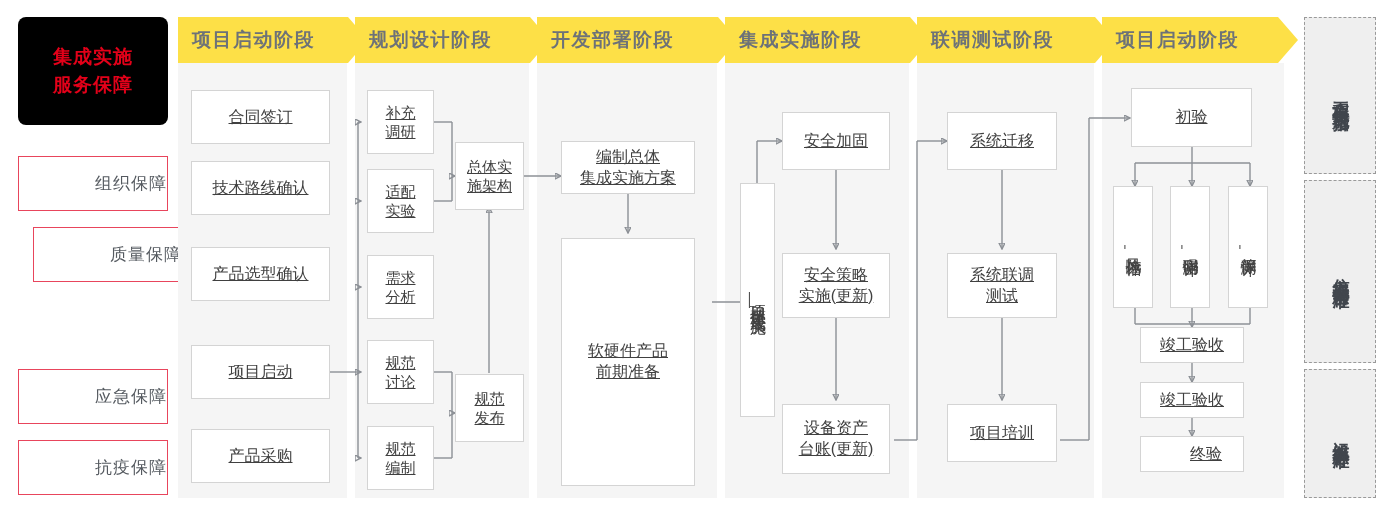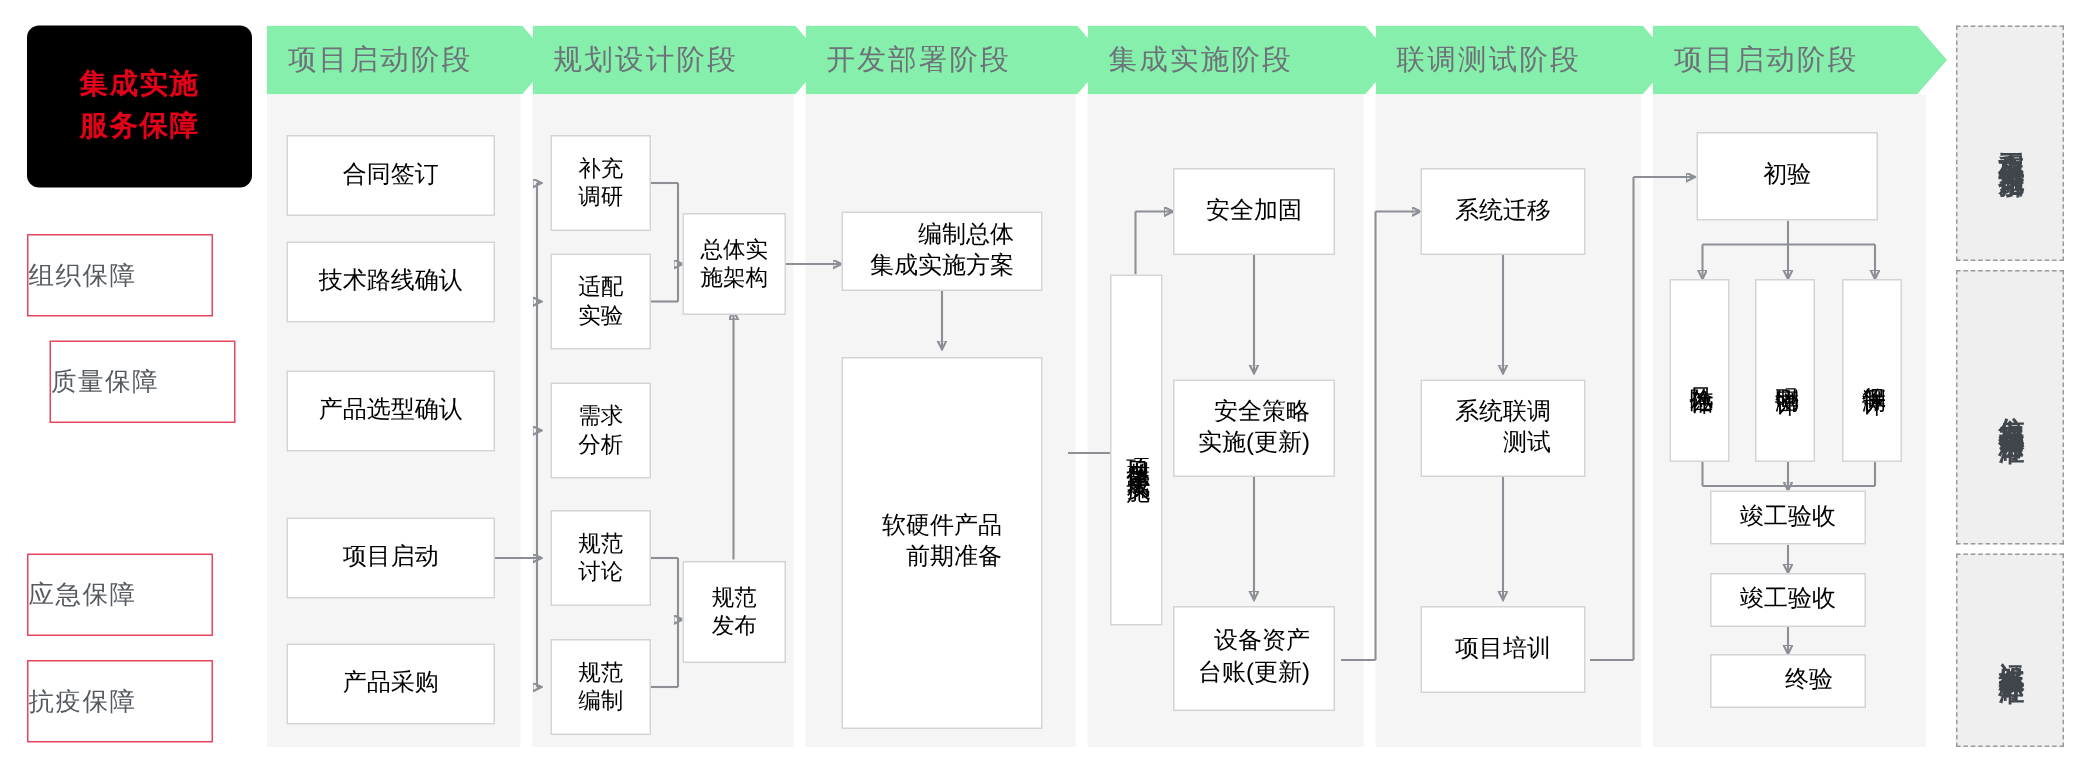--- a/index.html
+++ b/index.html
@@ -17,46 +17,46 @@
 
   
   .master-title{
     left:18px;top:17px;width:150px;height:108px;
     background:#000000;border-radius:8px;
     display:flex;align-items:center;justify-content:center;
     color:#e30019;font-weight:bold;font-size:19px;line-height:1.45;
     text-align:center;letter-spacing:1px;
   }
   .master-item{
-    left:18px;width:124px;height:55px;
+    left:18px;width:150px;height:55px;
     background:#ffffff;border:1.5px solid #e8455c;
-    display:flex;align-items:center;justify-content:flex-start;
+    display:flex;align-items:center;justify-content:flex-end;
     color:#555a60;font-size:17px;letter-spacing:1px;
   }
 
   
   .stage-panel{
     background:#f5f5f5;top:63px;height:435px;
   }
   .stage-head{
     top:17px;height:46px;
-    background:#86efac;
+    background:#fde047;
     display:flex;align-items:center;
-    color:#6d7278;font-weight:normal;font-size:19px;
+    color:#6d7278;font-weight:bold;font-size:19px;
     letter-spacing:1.5px;
     padding-left:14px;
     -webkit-clip-path:polygon(0 0, calc(100% - 20px) 0, 100% 50%, calc(100% - 20px) 100%, 0 100%);
     clip-path:polygon(0 0, calc(100% - 20px) 0, 100% 50%, calc(100% - 20px) 100%, 0 100%);
   }
 
   
   .node{
     background:#ffffff;border:1px solid #d4d4d4;
     display:flex;align-items:center;justify-content:center;
-    text-align:right;color:#000000;font-size:16px;line-height:1.3;
+    text-align:center;color:#404040;font-size:16px;line-height:1.3;text-decoration:underline;
   }
   .node.small{font-size:15px;}
   .node.vert{
     writing-mode:vertical-rl;text-orientation:upright;
     letter-spacing:2px;
   }
   .node.vert-rl{
     writing-mode:vertical-rl;text-orientation:upright;letter-spacing:1px;
   }
 

